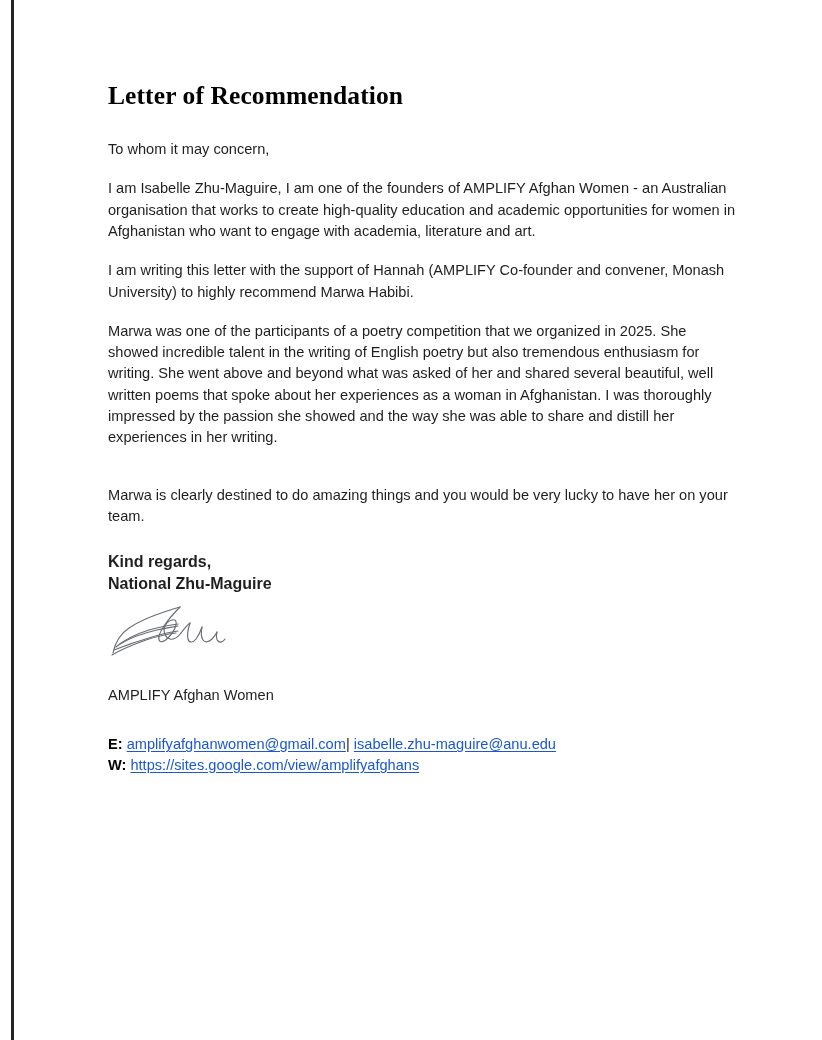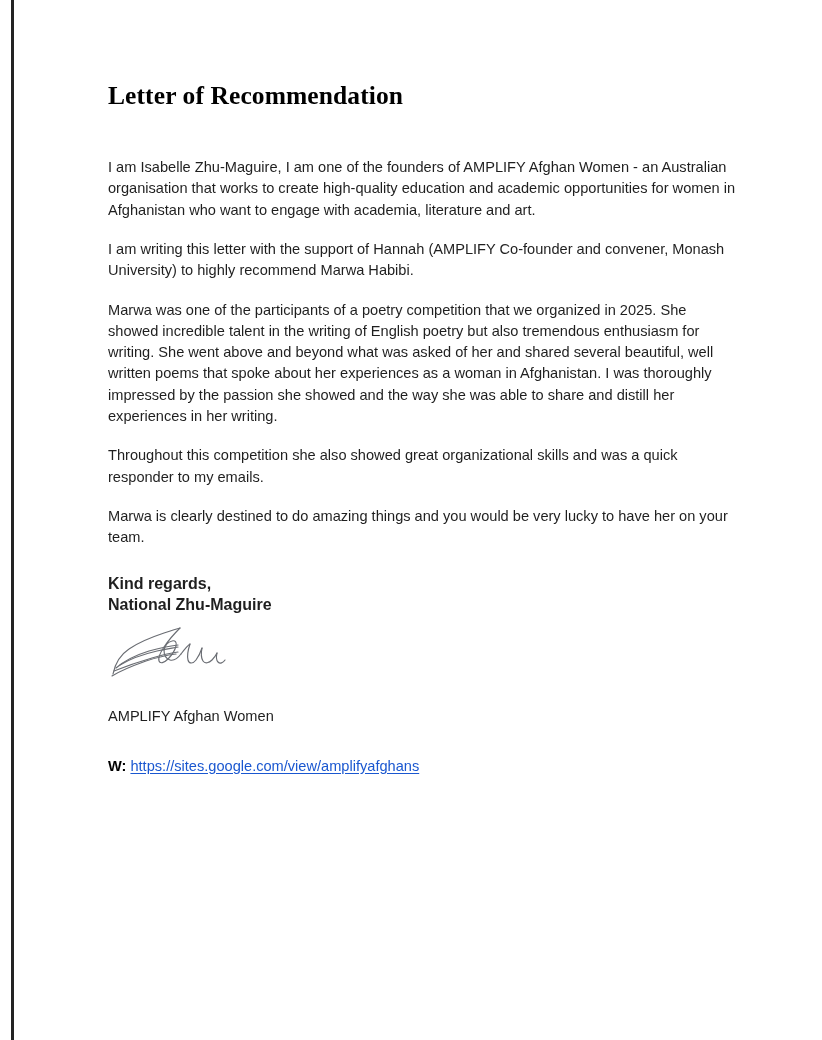--- a/index.html
+++ b/index.html
@@ -124,32 +124,32 @@
 <div class="page">
 
   <div class="page-edge"></div>
 
   <div class="content">
 
     <h1 class="doc-title">Letter of Recommendation</h1>
 
     <div class="gap-title"></div>
 
+    <p class="para">To whom it may concern,</p>
 
     <div class="gap-para"></div>
     <p class="para">I am Isabelle Zhu-Maguire, I am one of the founders of AMPLIFY Afghan Women - an Australian organisation that works to create high-quality education and academic opportunities for women in Afghanistan who want to engage with academia, literature and art.</p>
 
     <div class="gap-para"></div>
     <p class="para">I am writing this letter with the support of Hannah (AMPLIFY Co-founder and convener, Monash University) to highly recommend Marwa Habibi.</p>
 
     <div class="gap-para"></div>
     <p class="para">Marwa was one of the participants of a poetry competition that we organized in 2025. She showed incredible talent in the writing of English poetry but also tremendous enthusiasm for writing. She went above and beyond what was asked of her and shared several beautiful, well written poems that spoke about her experiences as a woman in Afghanistan. I was thoroughly impressed by the passion she showed and the way she was able to share and distill her experiences in her writing.</p>
 
     <div class="gap-para"></div>
-    <p class="para">Throughout this competition she also showed great organizational skills and was a quick responder to my emails.</p>
 
     <div class="gap-para"></div>
     <p class="para">Marwa is clearly destined to do amazing things and you would be very lucky to have her on your team.</p>
 
     <div class="gap-signoff"></div>
 
     <p class="signoff-line">Kind regards,</p>
     <p class="signoff-line">National Zhu-Maguire</p>
 
     <div class="signature-wrap">
@@ -169,20 +169,25 @@
         </g>
       </svg>
     </div>
 
     <div class="gap-org"></div>
 
     <p class="org-line">AMPLIFY Afghan Women</p>
 
     <div class="gap-contact"></div>
 
+    <p class="contact-line">
+      <span class="contact-key">E:</span>
+      <a class="contact-link" href="#">amplifyafghanwomen@gmail.com</a><span class="sep">|</span>
+      <a class="contact-link" href="#">isabelle.zhu-maguire@anu.edu</a>
+    </p>
 
     <p class="contact-line">
       <span class="contact-key">W:</span>
       <a class="contact-link" href="#">https://sites.google.com/view/amplifyafghans</a>
     </p>
 
   </div>
 </div>
 
 </body></html>

